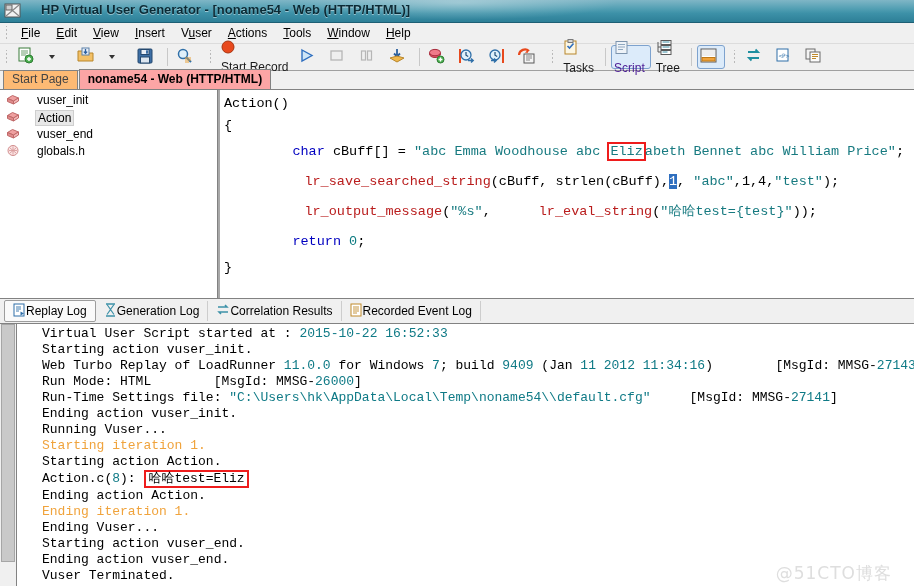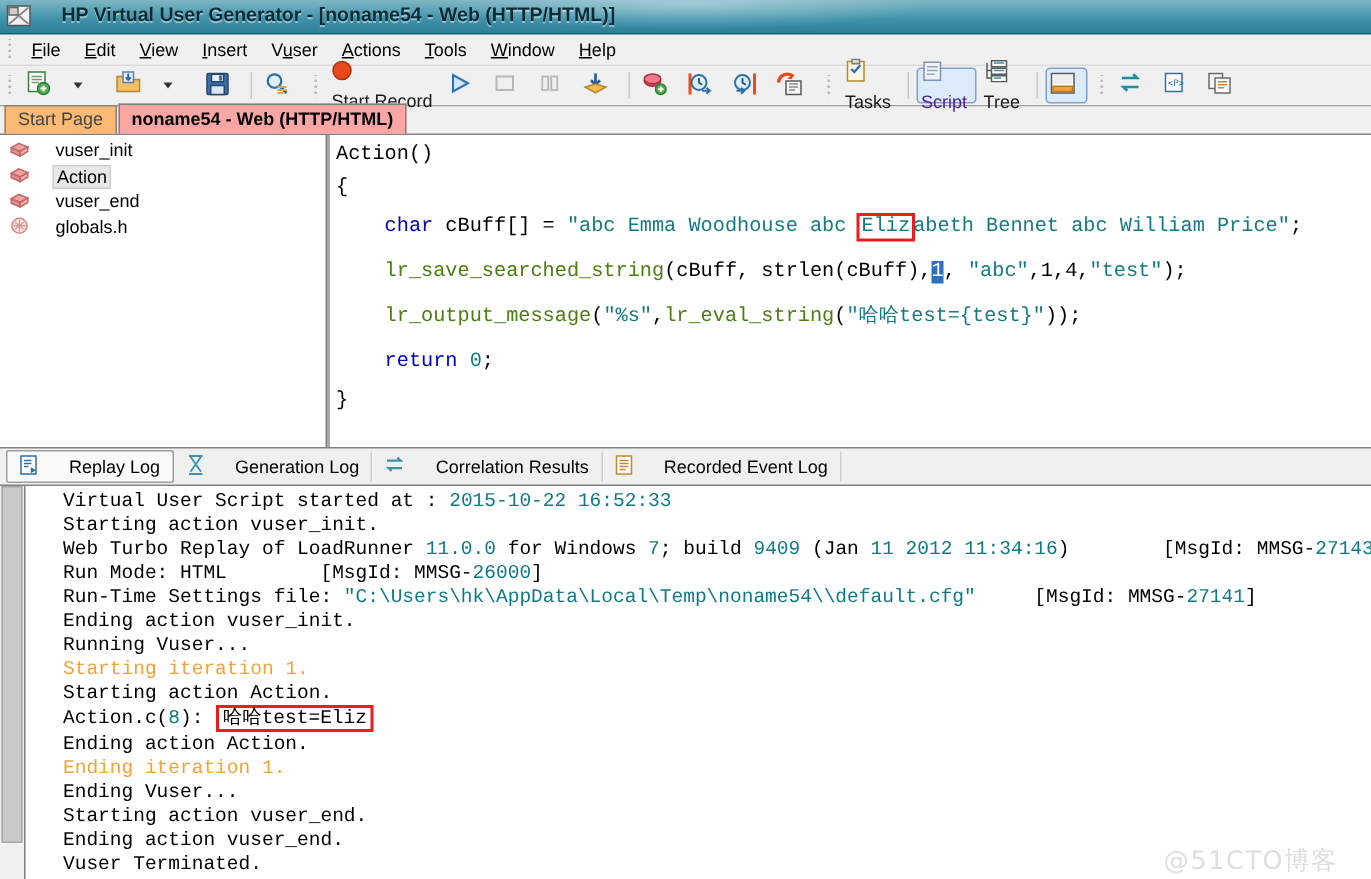--- a/index.html
+++ b/index.html
@@ -97,37 +97,37 @@
   .editor{
     flex:1;background:#fff;position:relative;overflow:hidden;
     font-family:"Liberation Mono","DejaVu Sans Mono",monospace;
     font-size:13.5px;
     padding:3px 0 0 6px;
     box-sizing:border-box;
   }
   .gutterline{position:absolute;left:0;top:0;bottom:0;width:2px;background:#a8a8a8;}
   .code-line{height:22px;line-height:22px;white-space:pre;}
   .code-line.tall{height:30px;line-height:30px;}
-  .kw{color:#0000c0;}
+  .kw{color:#0000c0;margin-left:36px;}
   .str{color:#177a80;}
-  .fn{color:#4d7c0f;}
+  .fn{color:#b91c1c;margin-left:48px;}
   .num{color:#0b7a80;}
   .pl{color:#000;}
   .sel-num{background:#2f6fbf;color:#fff;}
   .redbox{
     border:2px solid #ee1c1c;padding:0 1px;margin:0 -1px;
   }
   
   .bottom-tabs{
     height:24px;background:#f0f0f0;border-top:1px solid #828282;
     border-bottom:1px solid #828282;
     display:flex;align-items:center;padding-left:4px;
   }
   .btab{
-    display:flex;align-items:center;gap:20px;height:20px;padding:0 8px;
+    display:flex;align-items:center;gap:0;height:20px;padding:0 8px;
     font-size:12px;color:#000;cursor:default;border-right:1px solid #cdcdcd;
   }
   .btab.active{border:1px solid #9d9d9d;background:#fafafa;border-radius:2px;}
   .logpane{
     height:267px;background:#fff;display:flex;position:relative;overflow:hidden;gap:21px;
   }
   .log-scroll{
     width:16px;background:#f0f0f0;border-right:1px solid #828282;
     position:relative;flex:0 0 16px;
   }

